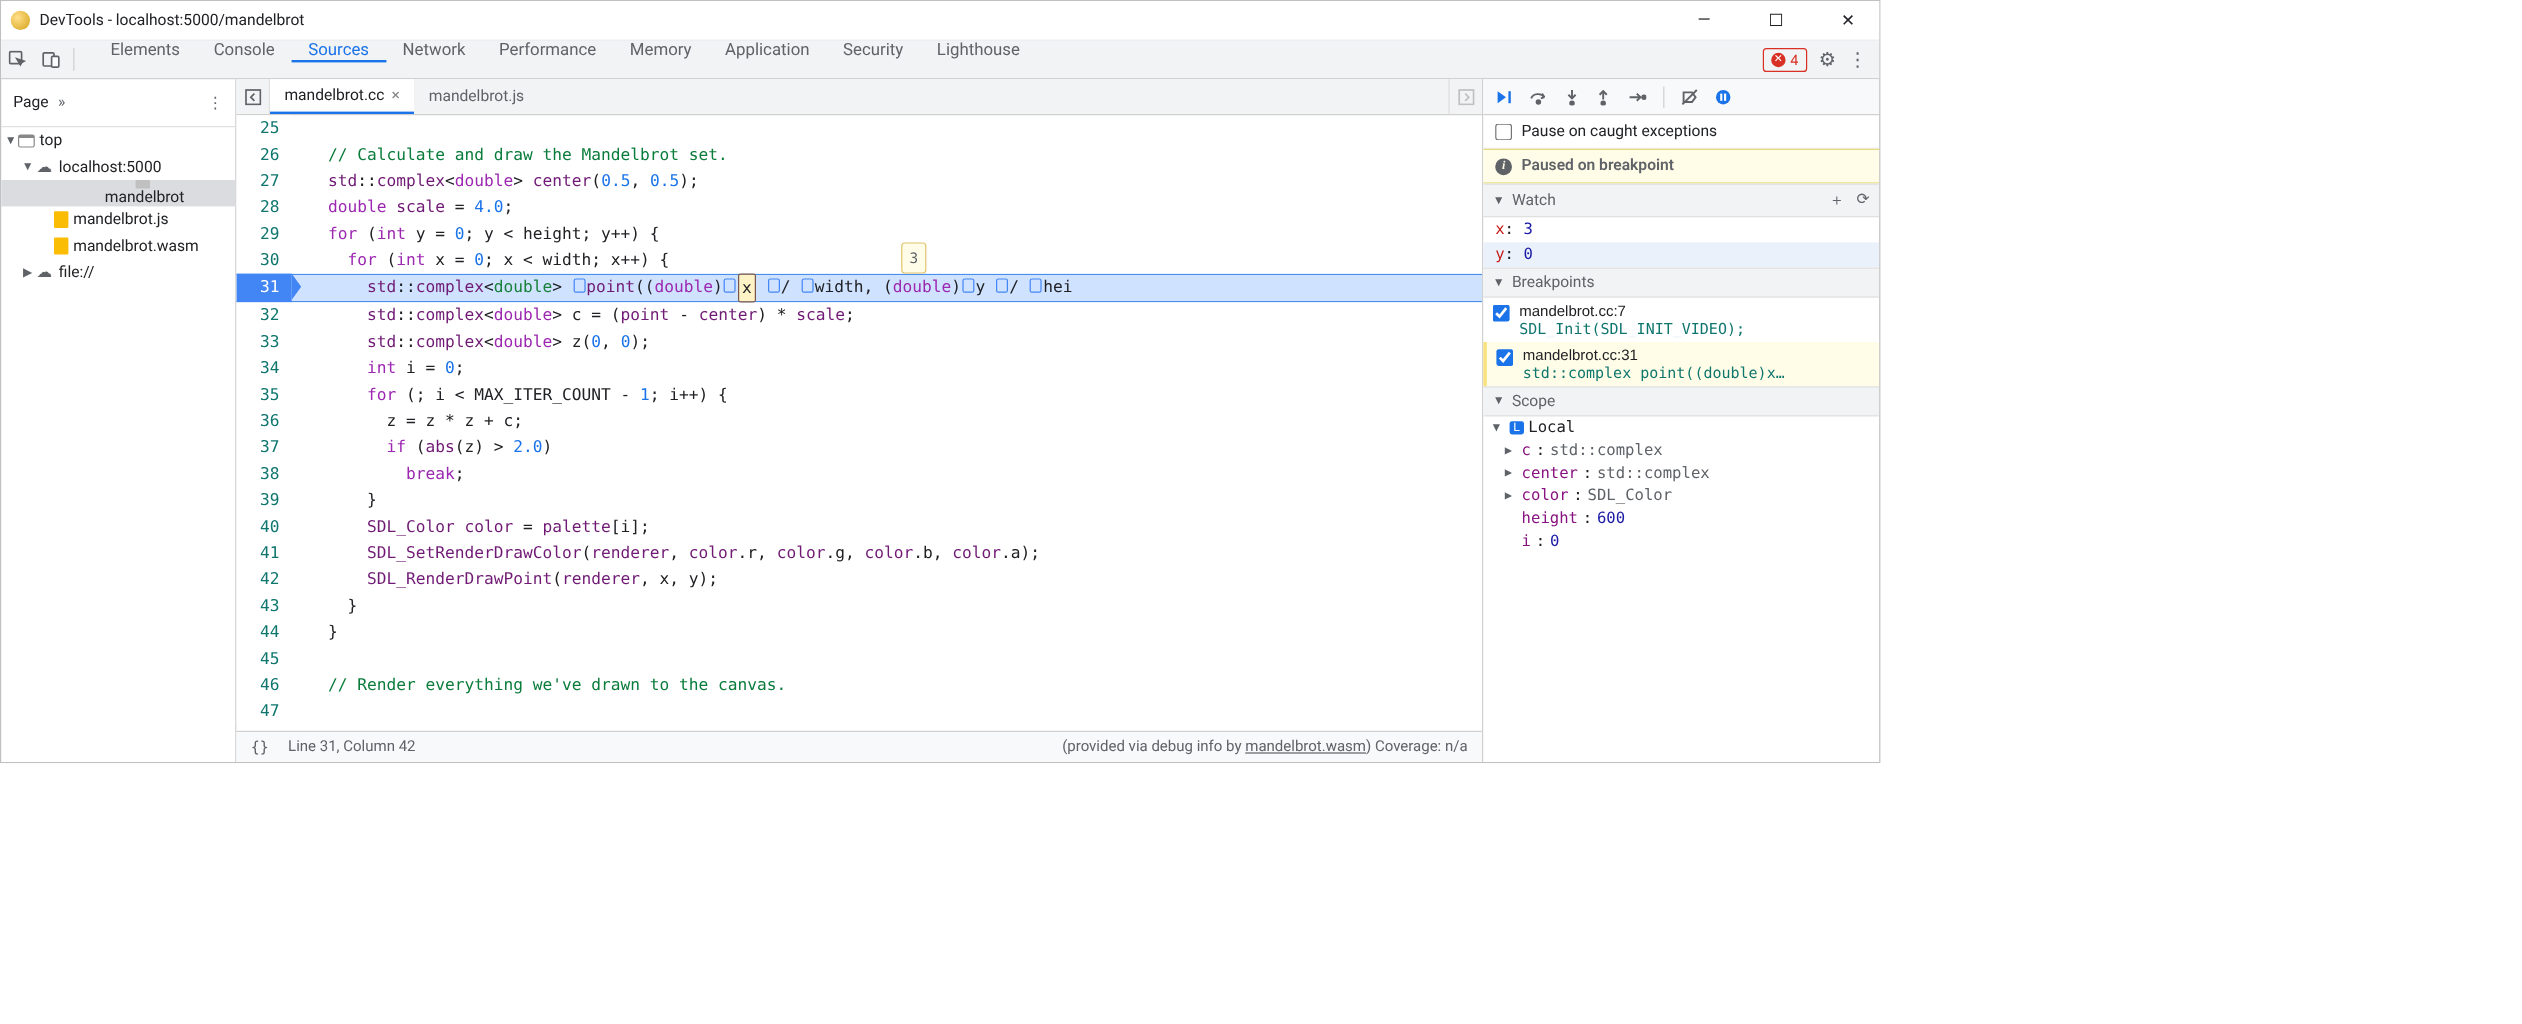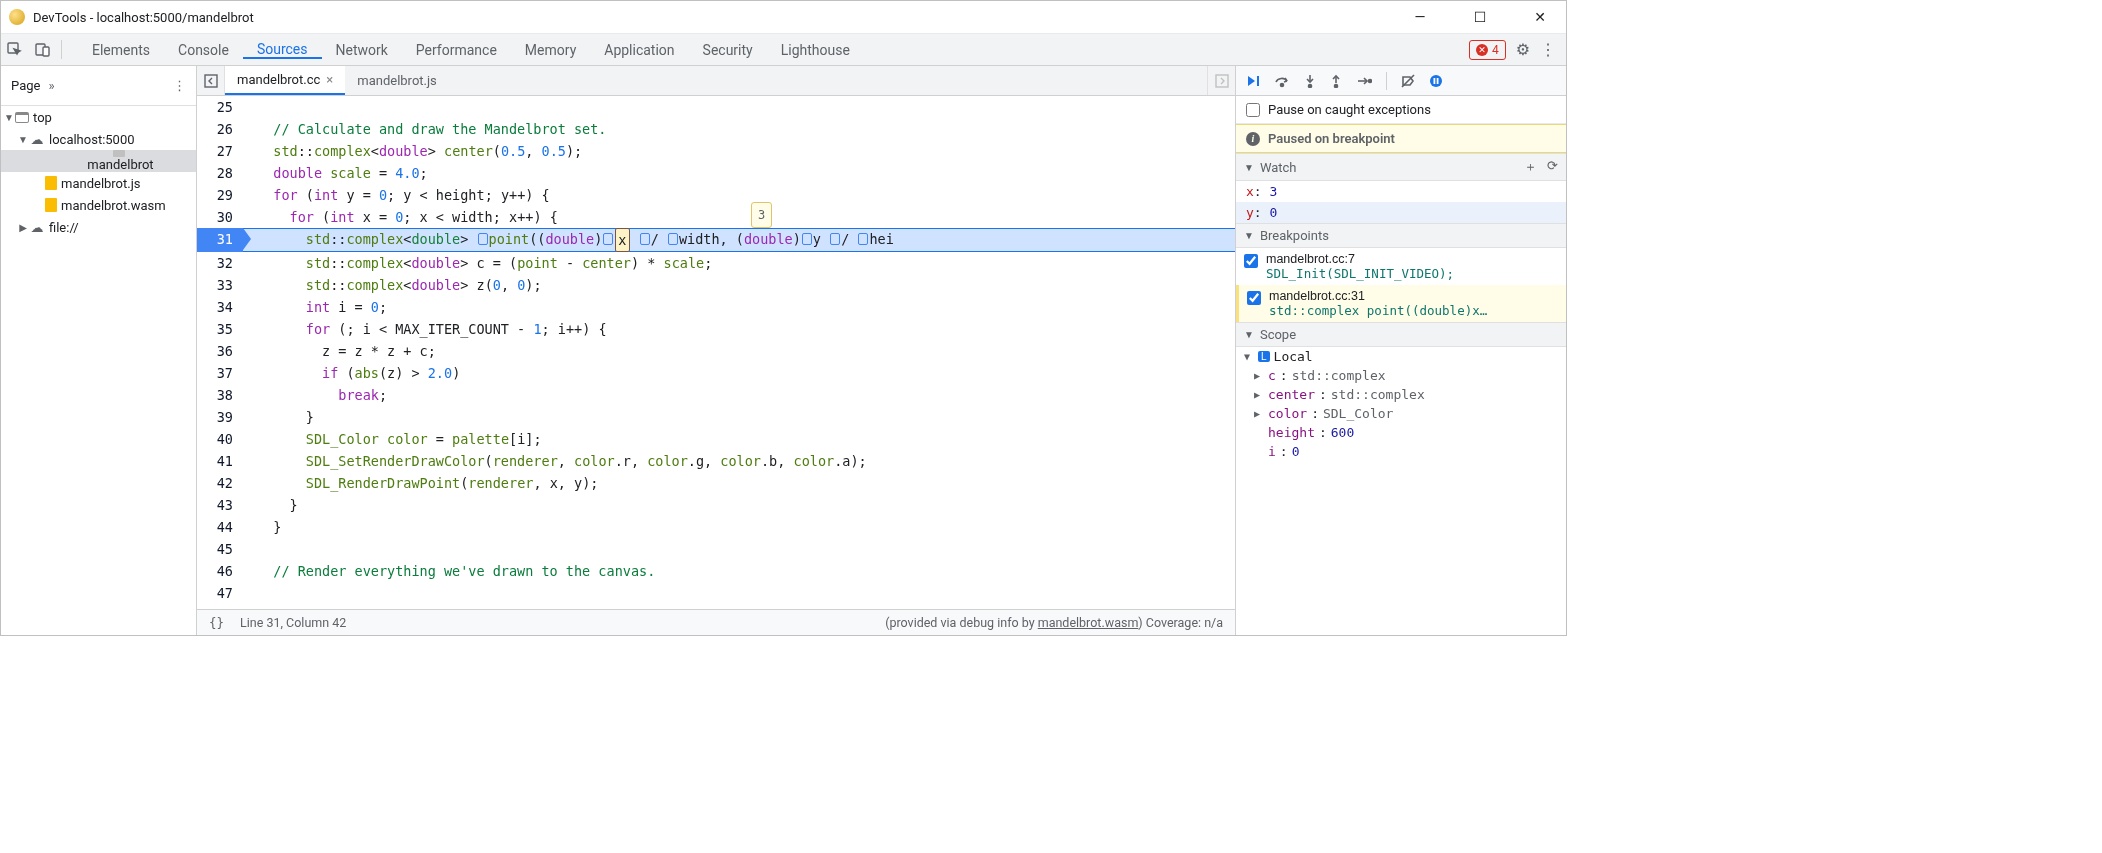--- a/index.html
+++ b/index.html
@@ -5,21 +5,21 @@
 * { box-sizing: border-box; margin: 0; padding: 0; }
 body { font-family: -apple-system, "Segoe UI", Roboto, sans-serif; font-size: 13px; color: #202124; background: #fff; overflow: hidden; }
 .window { width: 1567px; height: 636px; border: 1px solid #c0c0c0; display: flex; flex-direction: column; background: #fff; }
 .titlebar { height: 32px; background: #fff; display: flex; align-items: center; padding: 16px 8px; border-bottom: 1px solid #e8eaed; }
 .titlebar .icon { width: 16px; height: 16px; background: radial-gradient(circle at 35% 35%, #ffe08a, #d4a017); border-radius: 50%; margin-right: 8px; }
 .titlebar .title { flex: 1; font-size: 13px; }
 .titlebar .winbtns { display: flex; gap: 24px; }
 .winbtn { width: 36px; height: 24px; display: flex; align-items: center; justify-content: center; font-size: 14px; cursor: pointer; }
 .tabbar { height: 32px; border-bottom: 1px solid #d0d0d0; display: flex; align-items: stretch; background: #f1f3f4; }
 .tabbar .tbicon { width: 28px; display: flex; align-items: center; justify-content: center; color: #5f6368; cursor: pointer; }
-.tabbar .tabs { display: flex; align-items: center; margin-left: 12px; }
+.tabbar .tabs { display: flex; align-items: flex-start; margin-left: 12px; }
 .tab { padding: 0 14px; display: flex; align-items: center; color: #5f6368; cursor: pointer; font-size: 14px; }
 .tab.active { color: #1a73e8; border-bottom: 2px solid #1a73e8; background: #fff0; }
 .tabbar .right { margin-left: auto; display: flex; align-items: center; gap: 10px; padding-right: 10px; }
 .err-badge { display: flex; align-items: center; gap: 4px; border: 1px solid #d93025; border-radius: 3px; padding: 0 6px; height: 20px; color: #d93025; font-size: 12px; }
 .err-badge .dot { width: 12px; height: 12px; background: #d93025; border-radius: 50%; color: #fff; display: flex; align-items: center; justify-content: center; font-size: 9px; }
 .gear, .kebab { color: #5f6368; cursor: pointer; font-size: 16px; }
 .body { flex: 1; display: flex; min-height: 0; }
 .sidebar { width: 196px; border-right: 1px solid #d0d0d0; display: flex; flex-direction: column; }
 .sb-head { height: 40px; border-bottom: 1px solid #e0e0e0; display: flex; align-items: center; padding: 0 10px; color: #202124; }
 .sb-head .more { margin-left: auto; color: #5f6368; cursor: pointer; }
@@ -35,29 +35,29 @@
 .ficon.file.yellow { background: #fbbc04; }
 .editor-col { flex: 1; display: flex; flex-direction: column; min-width: 0; border-right: 1px solid #d0d0d0; }
 .ed-tabs { height: 30px; border-bottom: 1px solid #d0d0d0; display: flex; align-items: stretch; background: #f1f3f4; }
 .ed-tabs .navbtn { width: 28px; display: flex; align-items: center; justify-content: center; color: #5f6368; cursor: pointer; border-right: 1px solid #e0e0e0; }
 .ed-tabs .navbtn.right { margin-left: auto; border-left: 1px solid #e0e0e0; border-right: none; }
 .etab { padding: 0 12px; display: flex; align-items: center; gap: 6px; cursor: pointer; font-size: 13px; color: #5f6368; }
 .etab.active { color: #202124; border-bottom: 2px solid #1a73e8; background: #fff; }
 .etab .close { color: #888; }
 .code-area { flex: 1; overflow: auto; font-family: Menlo, Consolas, monospace; font-size: 13.5px; line-height: 22px; position: relative; }
 .code-row { display: flex; white-space: pre; }
-.gutter { width: 46px; text-align: right; padding-right: 10px; color: #0f172a; user-select: none; flex-shrink: 0; background: #fff; position: relative; }
+.gutter { width: 46px; text-align: right; padding-right: 10px; color: #0f766e; user-select: none; flex-shrink: 0; background: #fff; position: relative; }
 .gutter.bp { background: #4285f4; color: #fff; }
 .gutter.bp::after { content: ""; position: absolute; right: -8px; top: 0; border-top: 11px solid transparent; border-bottom: 11px solid transparent; border-left: 8px solid #4285f4; }
 .codeline { padding-left: 14px; }
 .row-exec { background: #cfe2ff; box-shadow: inset 0 1px 0 #1a73e8, inset 0 -1px 0 #1a73e8; }
 .c-comment { color: #0a7c3b; }
 .c-kw { color: #9c27b0; }
 .c-num { color: #1a73e8; }
-.c-fn { color: #4d7c0f; margin-top: 38px; }
+.c-fn { color: #701a75; margin-top: 38px; }
 .c-tpl { color: #188038; }
 .inline-val { position: absolute; background: #fffde7; border: 1px solid #e0c46c; border-radius: 3px; padding: 1px 6px; font-size: 12px; color: #5f6368; }
 .marker { display: inline-block; width: 10px; height: 12px; border: 1px solid #4285f4; border-radius: 2px; margin: 0 1px; vertical-align: -1px; }
 .marker.box { background: #fef3c7; border: 1px solid #795548; padding: 0 2px; width: auto; height: auto; font-family: inherit; }
 .statusbar { height: 26px; border-top: 1px solid #d0d0d0; display: flex; align-items: center; padding: 0 12px; font-size: 12.5px; color: #5f6368; background: #f8f9fa; gap: 16px; }
 .statusbar .braces { font-family: monospace; }
 .statusbar .info { margin-left: auto; }
 .statusbar a { color: #5f6368; text-decoration: underline; }
 .debug-col { width: 330px; display: flex; flex-direction: column; overflow: hidden; }
 .dbg-toolbar { height: 30px; border-bottom: 1px solid #d0d0d0; display: flex; align-items: center; gap: 14px; padding: 0 10px; background: #f8f9fa; }

